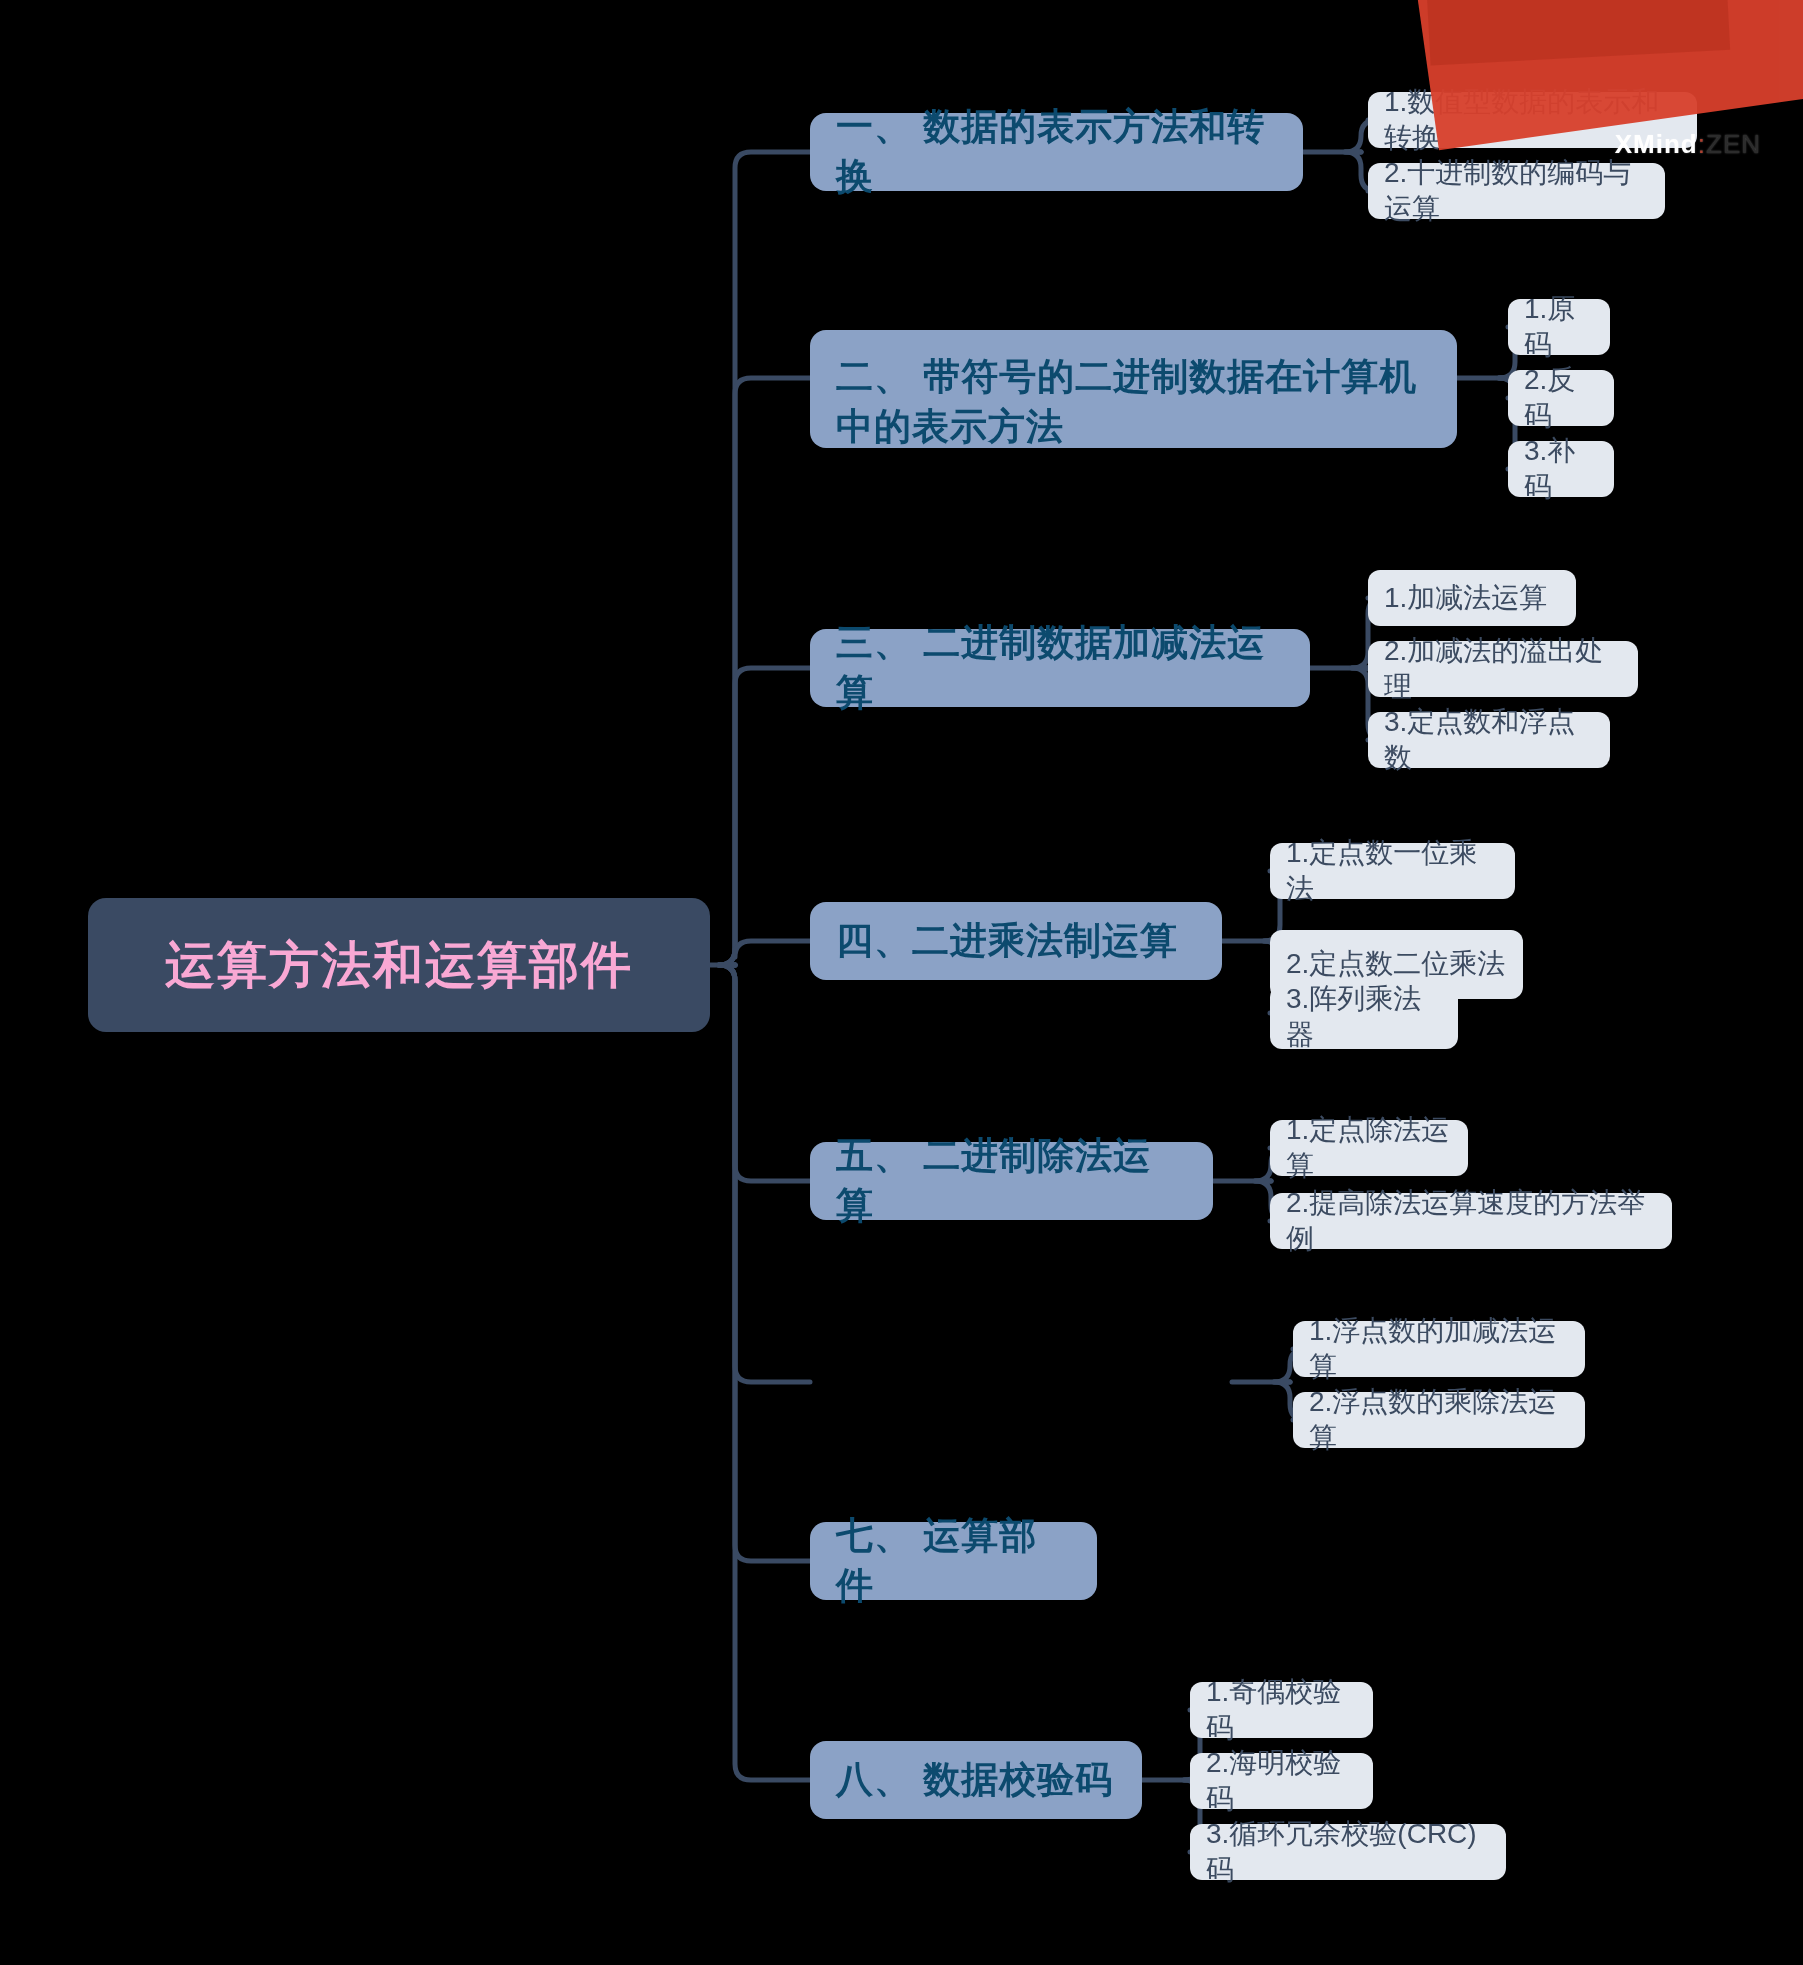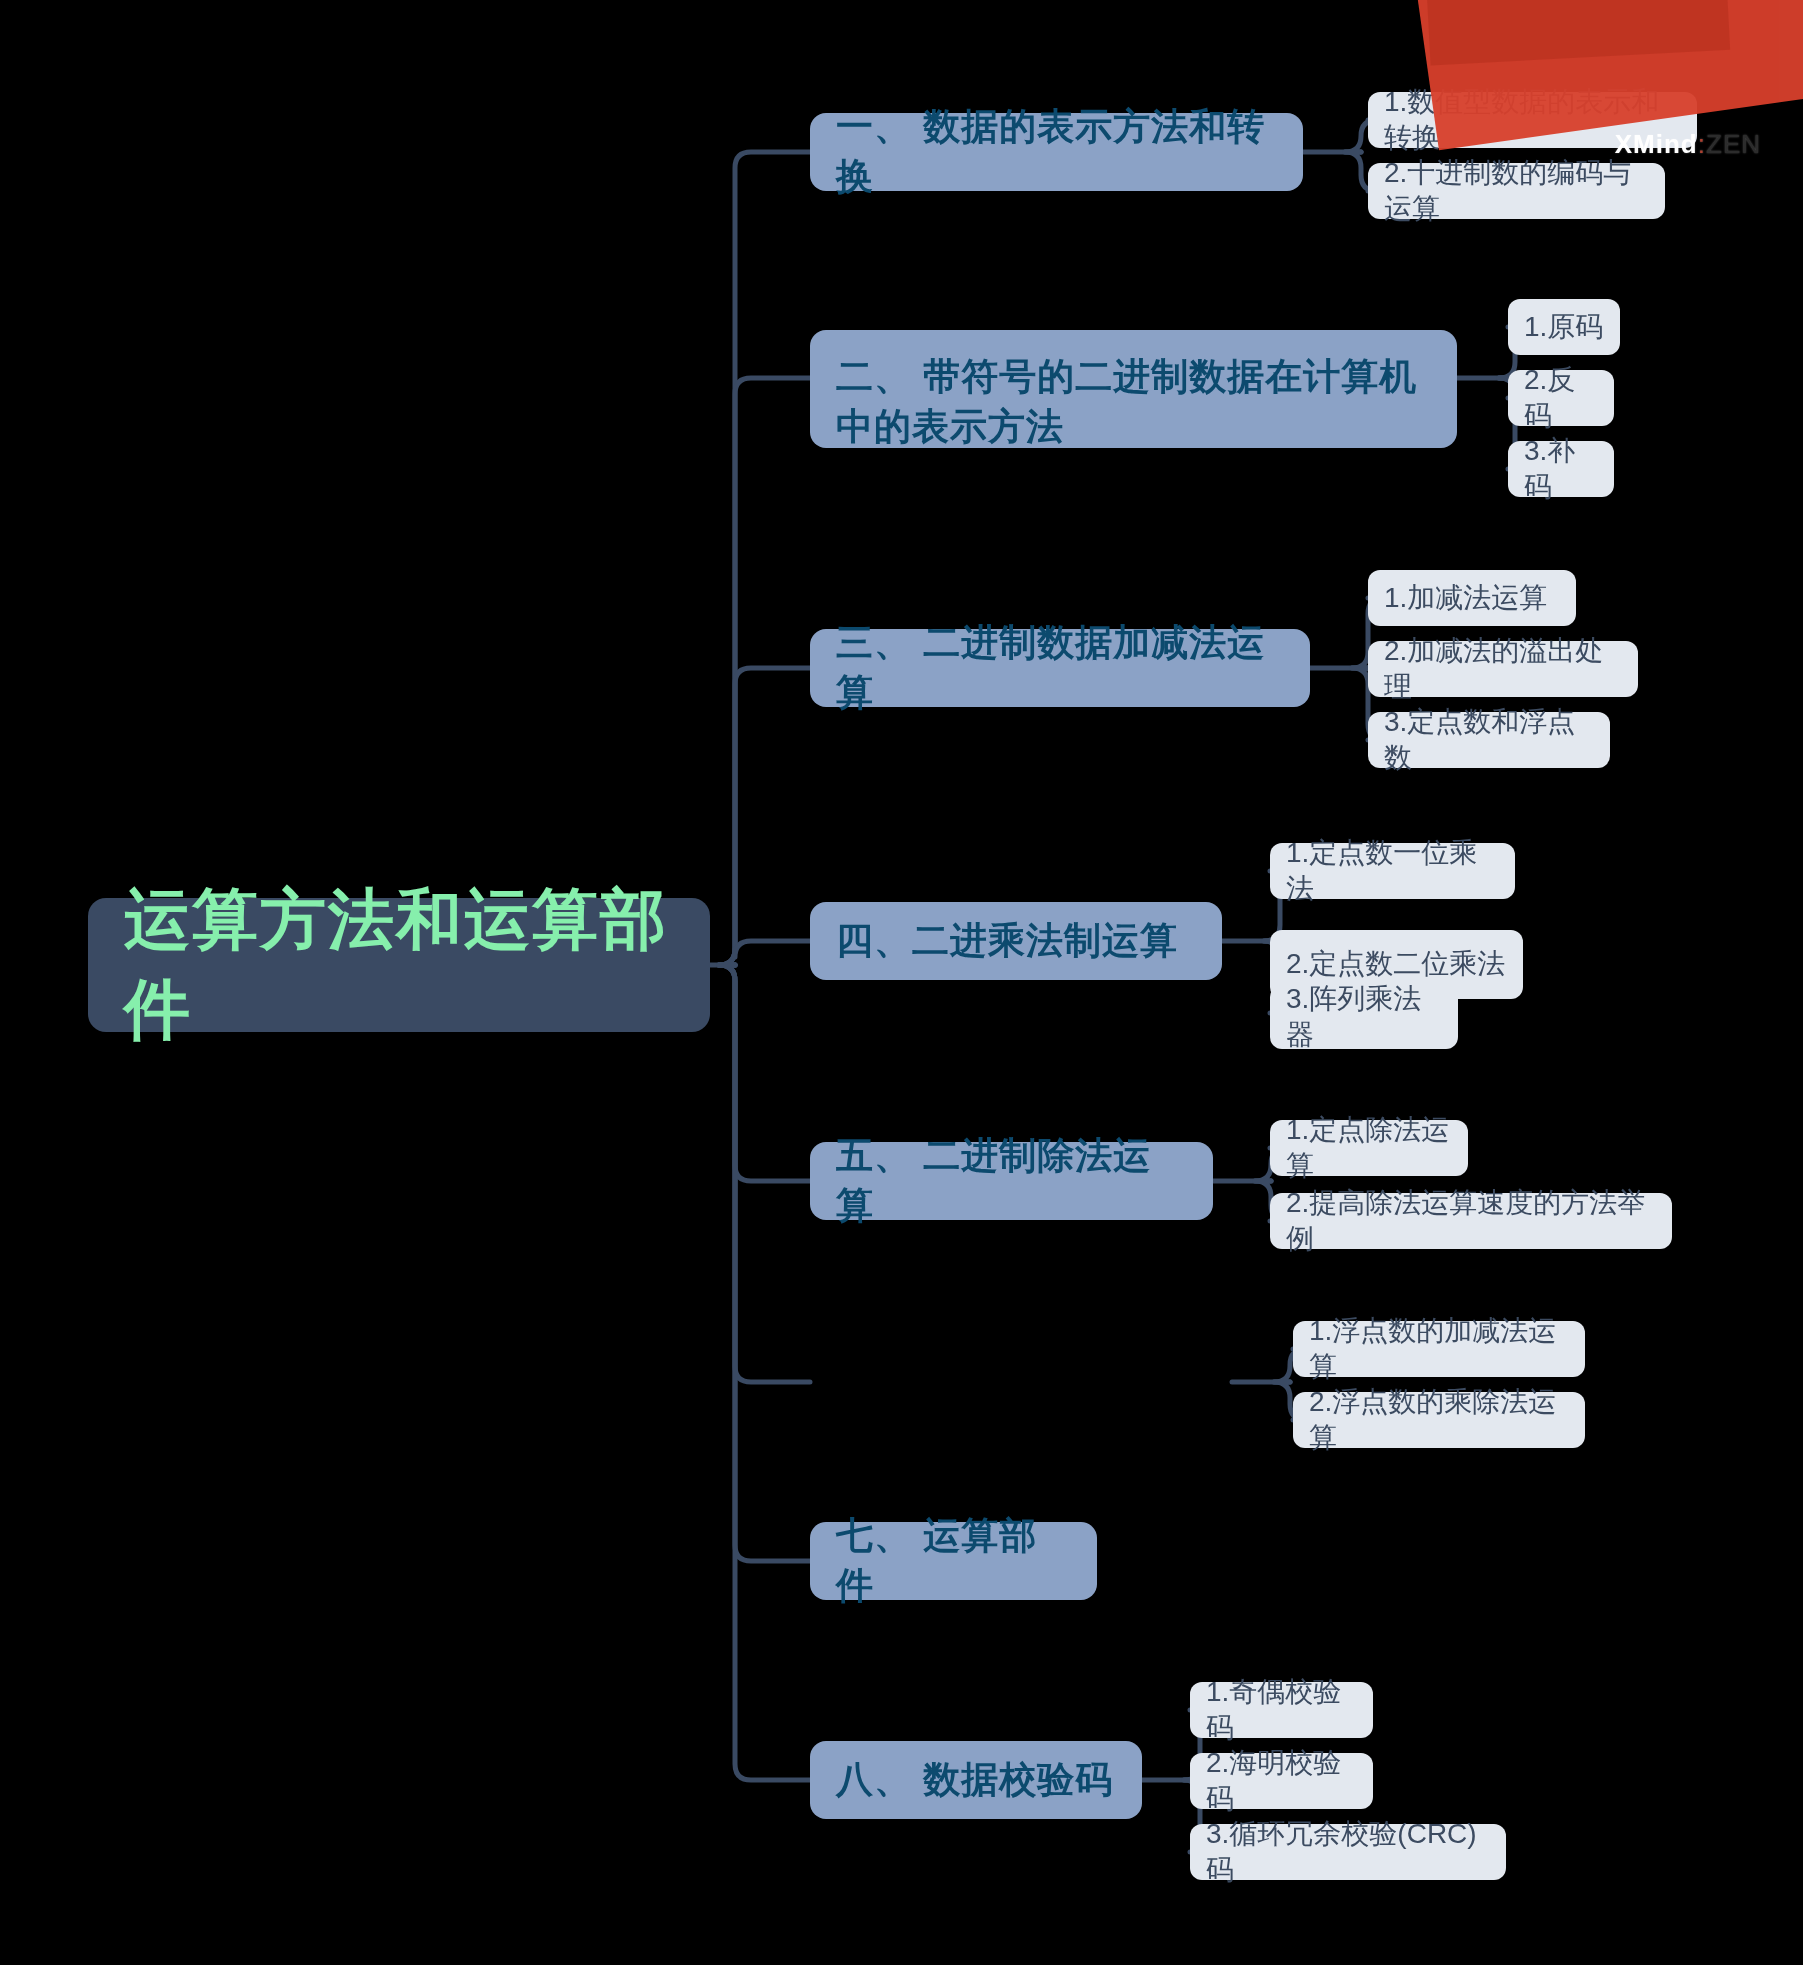--- a/index.html
+++ b/index.html
@@ -38,22 +38,22 @@
     position: absolute;
     box-sizing: border-box;
     display: flex;
     align-items: center;
     border-radius: 14px;
     white-space: pre-wrap;
   }
 
   .node.root {
     background: #3a4a63;
-    color: #86efac;
-    font-size: 66px;
+    color: #f9a8d4;
+    font-size: 50px;
     font-weight: bold;
     letter-spacing: 2px;
     border-radius: 18px;
     padding: 0 36px;
     justify-content: center;
   }
 
   .node.branch {
     background: #8ba2c6;
     color: #0c4a6e;
@@ -180,21 +180,21 @@
   <div class="node leaf" style="left:1368px; top:92px; width:329px; height:56px;">
     <span>1.数值型数据的表示和转换</span>
   </div>
   <div class="node leaf" style="left:1368px; top:163px; width:297px; height:56px;">
     <span>2.十进制数的编码与运算</span>
   </div>
 
   <div class="node branch" style="left:810px; top:330px; width:647px; height:118px; align-items:flex-start; padding-top:22px;">
     <span>二、 带符号的二进制数据在计算机中的表示方法</span>
   </div>
-  <div class="node leaf" style="left:1508px; top:299px; width:112px; height:56px;">
+  <div class="node leaf" style="left:1508px; top:299px; width:102px; height:56px;">
     <span>1.原码</span>
   </div>
   <div class="node leaf" style="left:1508px; top:370px; width:106px; height:56px;">
     <span>2.反码</span>
   </div>
   <div class="node leaf" style="left:1508px; top:441px; width:106px; height:56px;">
     <span>3.补码</span>
   </div>
 
   <div class="node branch" style="left:810px; top:629px; width:500px; height:78px;">

